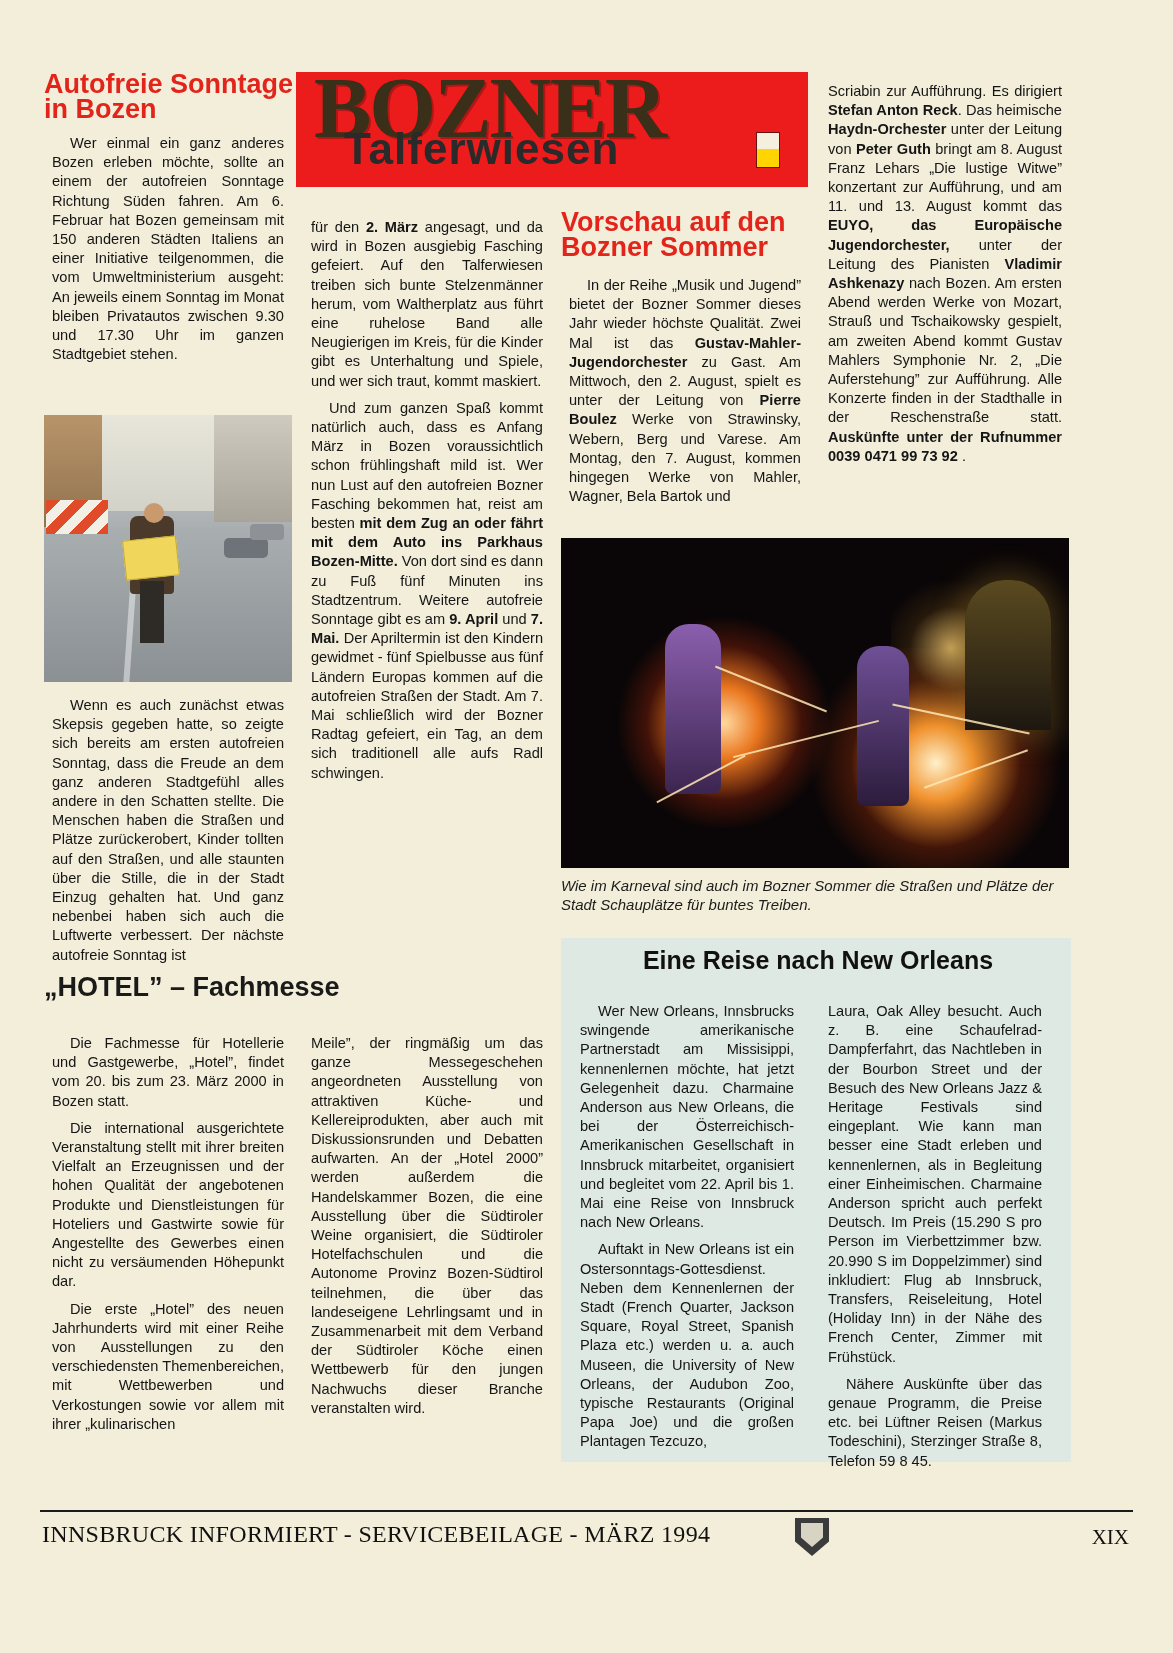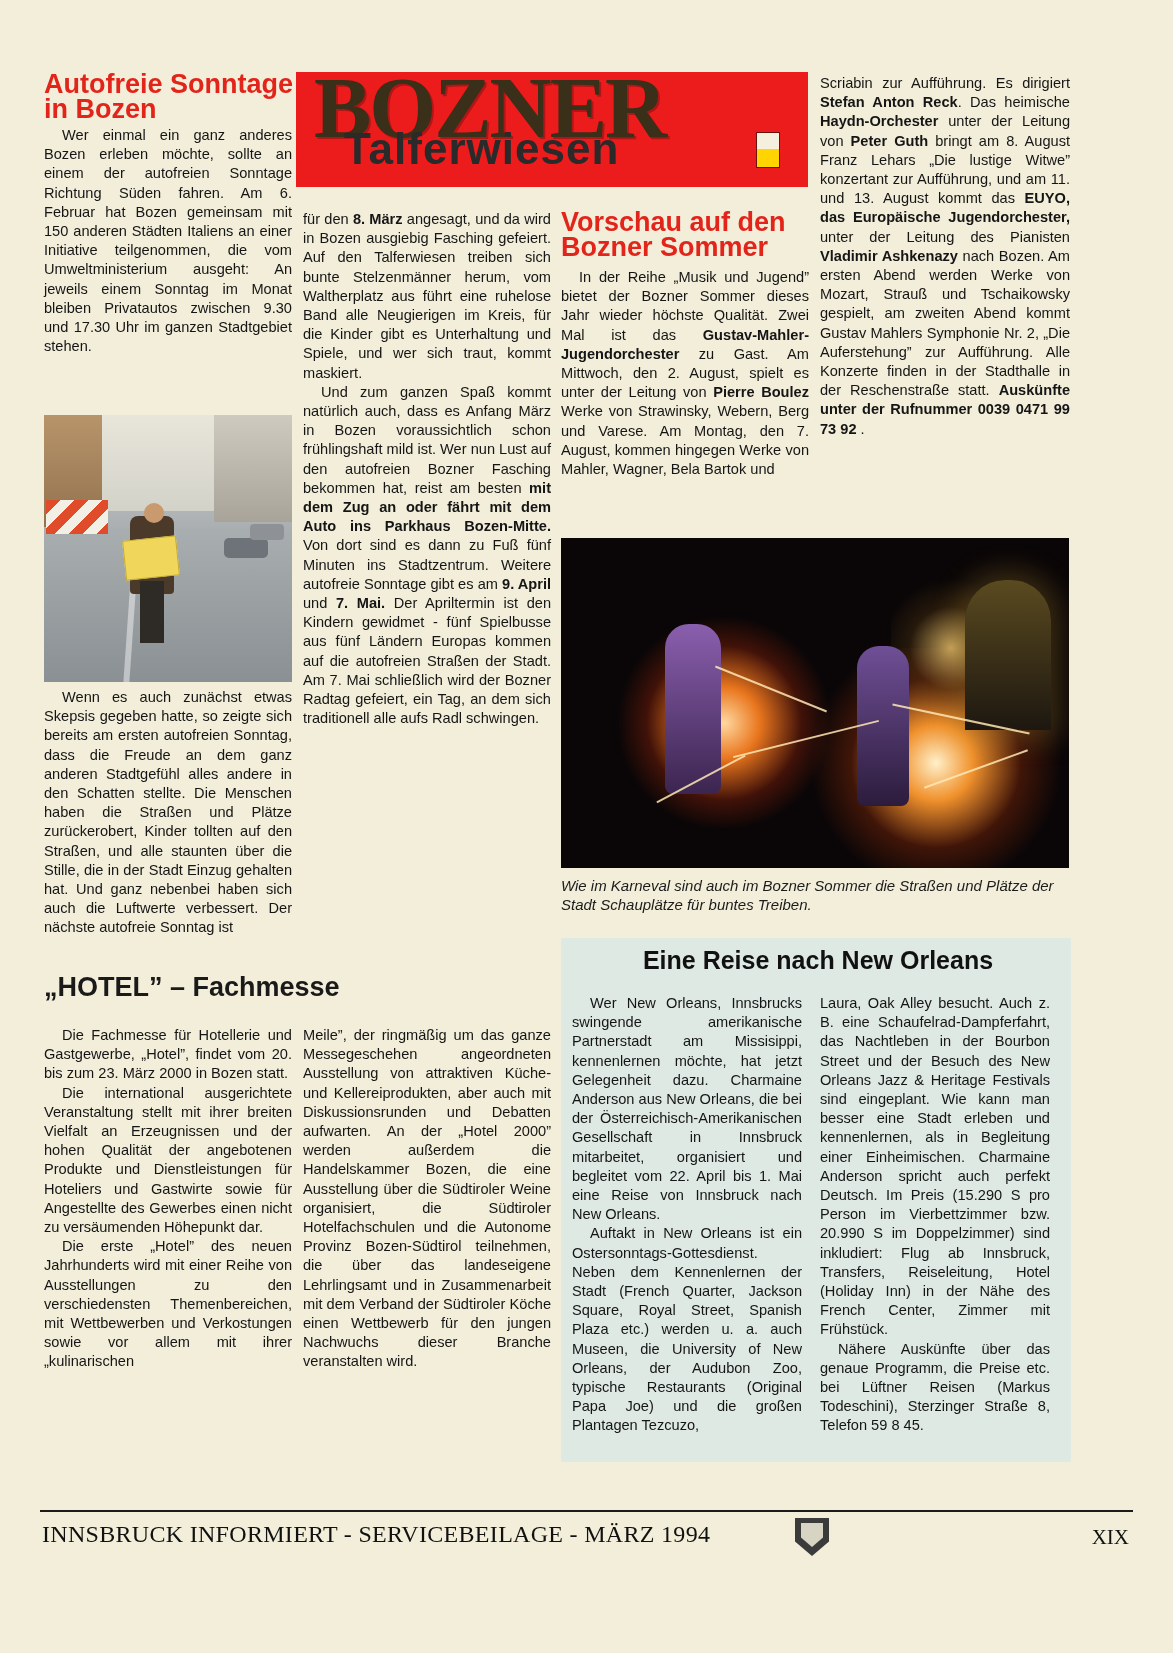--- a/index.html
+++ b/index.html
@@ -67,21 +67,21 @@
 
   
   .col {
     position: absolute;
     font-size: 14.6px;
     line-height: 19.2px;
     text-align: justify;
     color: #151515;
   }
   .col p {
-    margin: 0;
+    margin: 8px;
     text-indent: 18px;
   }
   .col p.noindent { text-indent: 0; }
   .col p + p { margin-top: 0px; }
 
   .headline-red {
     position: absolute;
     color: #e2241a;
     font-weight: bold;
     font-size: 27px;
@@ -262,21 +262,21 @@
     <div class="ps-man-head"></div>
     <div class="ps-paper"></div>
   </div>
 
   <div class="col" style="left:44px; top:688px; width:248px;">
     <p>Wenn es auch zunächst etwas Skepsis gegeben hatte, so zeigte sich bereits am ersten autofreien Sonntag, dass die Freude an dem ganz anderen Stadtgefühl alles andere in den Schatten stellte. Die Menschen haben die Straßen und Plätze zurückerobert, Kinder tollten auf den Straßen, und alle staunten über die Stille, die in der Stadt Einzug gehalten hat. Und ganz nebenbei haben sich auch die Luftwerte verbessert. Der nächste autofreie Sonntag ist</p>
   </div>
 
   <div class="col" style="left:303px; top:210px; width:248px;">
     <p class="noindent">
-      <span>für den </span><b>8. März</b><span> angesagt, und da wird in Bozen ausgiebig Fasching gefeiert. Auf den Talferwiesen treiben sich bunte Stelzenmänner herum, vom Waltherplatz aus führt eine ruhelose Band alle Neugierigen im Kreis, für die Kinder gibt es Unterhaltung und Spiele, und wer sich traut, kommt maskiert.</span>
+      <span>für den </span><b>2. März</b><span> angesagt, und da wird in Bozen ausgiebig Fasching gefeiert. Auf den Talferwiesen treiben sich bunte Stelzenmänner herum, vom Waltherplatz aus führt eine ruhelose Band alle Neugierigen im Kreis, für die Kinder gibt es Unterhaltung und Spiele, und wer sich traut, kommt maskiert.</span>
     </p>
     <p>
       <span>Und zum ganzen Spaß kommt natürlich auch, dass es Anfang März in Bozen voraussichtlich schon frühlingshaft mild ist. Wer nun Lust auf den autofreien Bozner Fasching bekommen hat, reist am besten </span><b>mit dem Zug an oder fährt mit dem Auto ins Parkhaus Bozen-Mitte.</b><span> Von dort sind es dann zu Fuß fünf Minuten ins Stadtzentrum. Weitere autofreie Sonntage gibt es am </span><b>9. April</b><span> und </span><b>7. Mai.</b><span> Der Apriltermin ist den Kindern gewidmet - fünf Spielbusse aus fünf Ländern Europas kommen auf die autofreien Straßen der Stadt. Am 7. Mai schließlich wird der Bozner Radtag gefeiert, ein Tag, an dem sich traditionell alle aufs Radl schwingen.</span>
     </p>
   </div>
 
   <div class="headline-black" style="left:44px; top:972px; width:510px;">„HOTEL” – Fachmesse</div>
 
   <div class="col" style="left:44px; top:1026px; width:248px;">
     <p>Die Fachmesse für Hotellerie und Gastgewerbe, „Hotel”, findet vom 20. bis zum 23. März 2000 in Bozen statt.</p>

